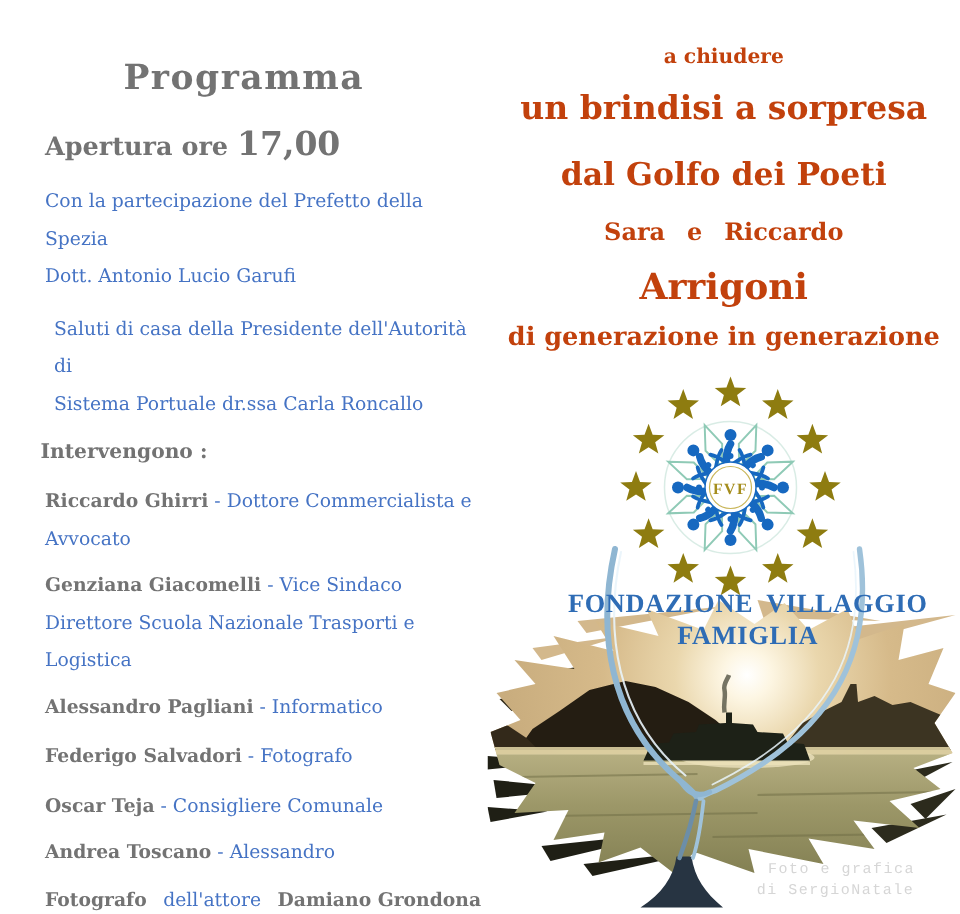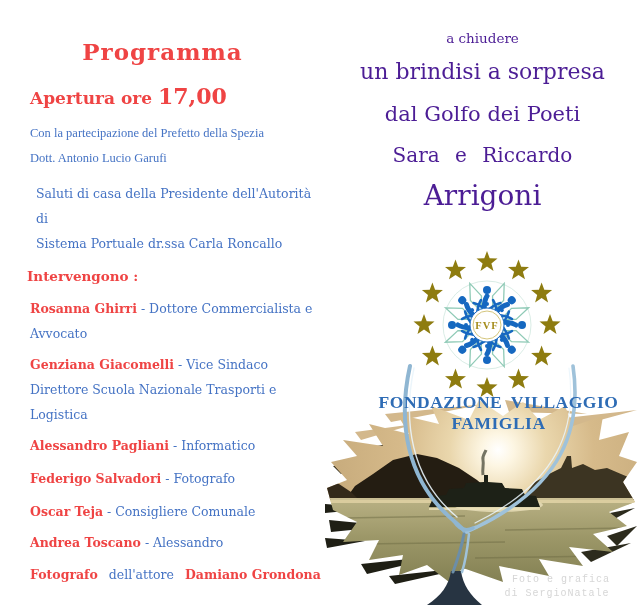--- a/index.html
+++ b/index.html
@@ -1,43 +1,43 @@
 <!DOCTYPE html>
 <html><head>
 <meta charset="utf-8">
 <style>
   html,body{margin:0;padding:0;}
   body{width:640px;height:609px;background:#ffffff;font-family:"DejaVu Serif",serif;}
   .page{position:relative;width:640px;height:609px;overflow:hidden;background:#ffffff;}
 
   
   .left{position:absolute;left:0;top:0;width:325px;height:609px;}
-  .strong{color:#ef4444;font-weight:700;}
+  .strong{color:#737373;font-weight:700;}
   .light{color:#4573c4;}
   .title{margin:38px 0 0;text-align:center;font-size:23px;letter-spacing:1px;}
   .opening{margin:18px 0 0 30px;font-size:17px;}
   .opening .time{font-size:22px;}
   .blk{margin:12px 0 0 30px;font-size:12.5px;line-height:25px;}
-  .b-part{margin-top:12px;font-family:Liberation Serif, serif;}
+  .b-part{margin-top:12px;}
   .b-greet{margin-top:10px;margin-left:36px;}
   .b-head{margin-top:8px;font-size:13.5px;margin-left:27px;}
   .s1{margin-top:7px}.s2{margin-top:6px}.s3{margin-top:6px}
   .s4{margin-top:8px}.s5{margin-top:8px}.s6{margin-top:6px}
   .inter{margin-top:7px}
   .extra{display:block;}
   .gap{margin-left:7px;}
 
   
   .right{position:absolute;left:325px;top:0;width:315px;height:609px;}
-  .olive{color:#4c1d95;text-align:center;margin:0;font-weight:400;}
+  .olive{color:#c2410c;text-align:center;margin:0;font-weight:700;}
   .kicker{margin-top:30px;font-size:13.5px;}
   .l1{margin-top:13px;font-size:22px;text-align:center;}
   .l2{margin-top:18px;font-size:21px;}
-  .names{margin-top:17px;font-size:20px;word-spacing:9px;}
-  .surname{margin-top:12px;font-size:28px;}
+  .names{margin-top:17px;font-size:16px;word-spacing:9px;}
+  .surname{margin-top:12px;font-size:24px;}
   .tagline{margin-top:10px;font-size:17px;}
   .logo{position:absolute;left:87px;top:250px;width:150px;height:150px;z-index:2;}
   .banner{position:absolute;left:0;top:376px;width:100%;margin:16px;text-align:center;z-index:3;
           font-family:"Liberation Serif",serif;font-weight:700;font-size:17.5px;
           color:#2e6cb5;letter-spacing:.5px;word-spacing:4px;}
   .art{position:absolute;left:0;top:358px;width:315px;height:251px;z-index:1;}
   .credit{fill:#d6d6d6;font-family:"Liberation Mono",monospace;font-size:10px;letter-spacing:1px;}
   .fvf{fill:#a58d1d;font-family:"Liberation Serif",serif;font-weight:700;font-size:10.5px;letter-spacing:1px;}
 </style>
 </head>
@@ -57,21 +57,21 @@
     </p>
 
     <p class="blk light b-greet">
       <span>Saluti di casa della Presidente dell'Autorità di</span><br>
       <span>Sistema Portuale dr.ssa Carla Roncallo</span>
     </p>
 
     <p class="blk strong b-head">Intervengono :</p>
 
     <p class="blk s1">
-      <span class="strong">Rosanna Ghirri</span>
+      <span class="strong">Riccardo Ghirri</span>
       <span class="light">- Dottore Commercialista e Avvocato</span>
       <span class="light extra"></span>
     </p>
     <p class="blk s2">
       <span class="strong">Genziana Giacomelli</span>
       <span class="light">- Vice Sindaco</span>
       <span class="light extra">Direttore Scuola Nazionale Trasporti e Logistica</span>
     </p>
     <p class="blk s3">
       <span class="strong">Alessandro Pagliani</span>
@@ -101,20 +101,21 @@
     </p>
 
   </section>
 
   <section class="right">
     <p class="olive kicker">a chiudere</p>
     <p class="olive l1">un brindisi a sorpresa</p>
     <p class="olive l2">dal Golfo dei Poeti</p>
     <p class="olive names">Sara e Riccardo</p>
     <p class="olive surname">Arrigoni</p>
+    <p class="olive tagline">di generazione in generazione</p>
 
     <svg class="logo" viewBox="0 0 150 150">
       <defs>
         <polygon id="st" points="0,-11 2.7,-3.7 10.5,-3.4 4.4,1.4 6.5,8.9 0,4.6 -6.5,8.9 -4.4,1.4 -10.5,-3.4 -2.7,-3.7" fill="#8e7c10"></polygon>
         <path id="petal" d="M75,30 L81,46 L75,60 L69,46 Z" fill="#ffffff" stroke="#8fcab6" stroke-width="1.3"></path>
         <g id="fig">
           <circle cx="75" cy="40" r="4" fill="#1668c0"></circle>
           <path d="M75,46 C70,54 74,60 71,68 C70,71 72,73 75,74" fill="none" stroke="#1668c0" stroke-width="5" stroke-linecap="round"></path>
           <path d="M69,50 C65,56 66,62 64,66" fill="none" stroke="#1668c0" stroke-width="2.5" stroke-linecap="round"></path>
           <path d="M81,50 C85,56 84,62 86,66" fill="none" stroke="#1668c0" stroke-width="2.5" stroke-linecap="round"></path>

